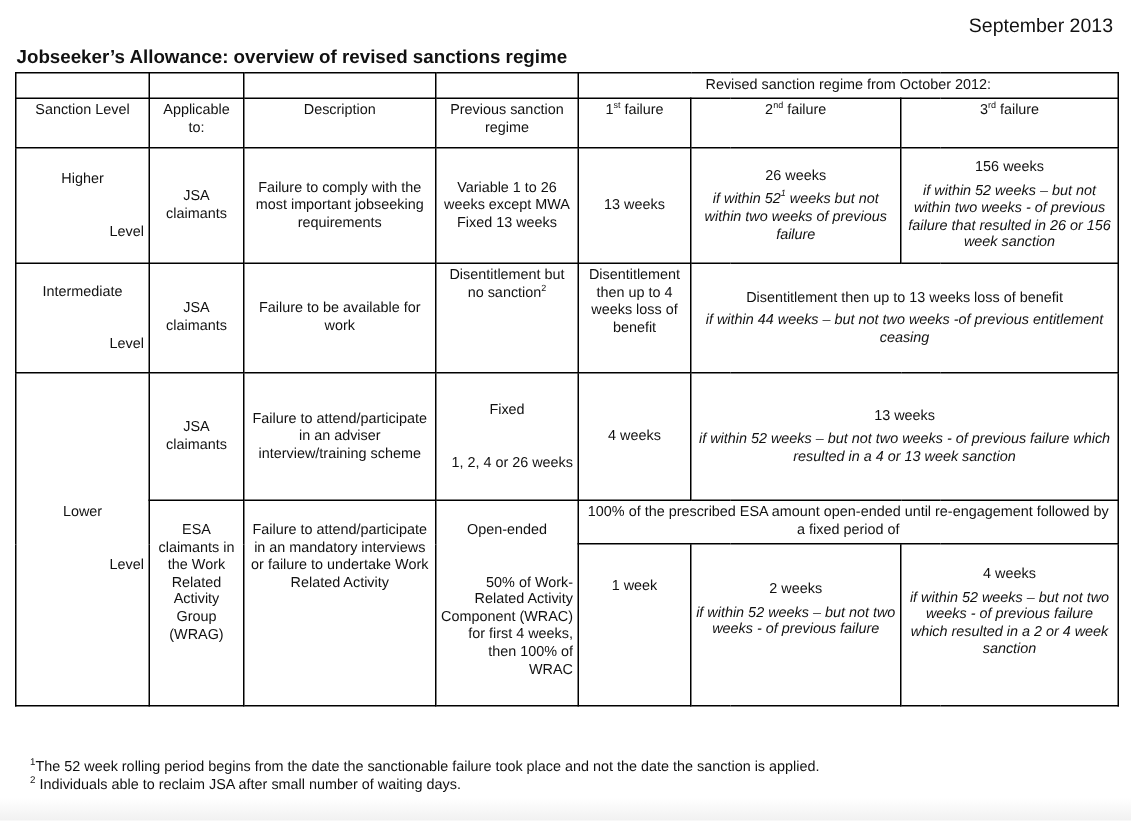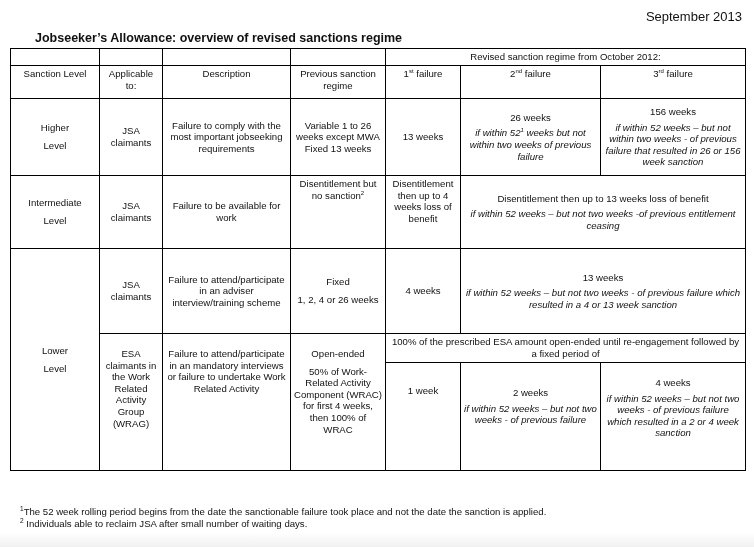--- a/index.html
+++ b/index.html
@@ -3,34 +3,34 @@
 <meta charset="utf-8">
 <style>
   html, body { margin:0; padding:0; }
   body {
     width:754px; height:547px; overflow:hidden; position:relative;
     background:#ffffff; color:#111;
     font-family:"Liberation Sans", sans-serif;
   }
   .bottom-fade { position:absolute; left:0; right:0; top:532px; height:15px; background:linear-gradient(#ffffff,#f1f1f1); }
   .date { position:absolute; right:12px; top:9px; font-size:13px; }
-  .title { position:absolute; left:11px; top:31px; font-size:12.5px; font-weight:bold;margin-left:24px; }
+  .title { position:absolute; left:11px; top:31px; font-size:12.5px; font-weight:bold; }
   table {
     position:absolute; left:10px; top:48px; width:735px;
     border-collapse:collapse; table-layout:fixed;
     font-size:9.6px; line-height:11.6px;
   }
   td, th { border:1px solid #000; text-align:center; vertical-align:middle; padding:2px 3px; font-weight:normal; }
   th { font-weight:normal; }
   .b { font-weight:normal; }
   .i { font-style:italic; }
   .vt { vertical-align:top; }
   sup { font-size:6px; line-height:0; vertical-align:super; }
   p { margin:0; }
-  .gap { margin-top:6px; }
+  .gap { margin-top:23px;text-align:right; }
   .gap2 { margin-top:4px; }
   .footnotes { position:absolute; left:20px; top:506px; font-size:9.6px; line-height:12px; }
   .footnotes sup { font-size:6.5px; }
 </style>
 </head>
 <body>
 
 <div class="bottom-fade"></div>
 
 <div class="date">September 2013</div>
@@ -91,21 +91,21 @@
     <td>
       <p class="b">Intermediate</p>
       <p class="gap">Level</p>
     </td>
     <td>JSA claimants</td>
     <td>Failure to be available for work</td>
     <td class="vt"><span>Disentitlement but no sanction</span><sup>2</sup></td>
     <td class="vt">Disentitlement then up to 4 weeks loss of benefit</td>
     <td colspan="4">
       <p>Disentitlement  then up to 13 weeks loss of benefit</p>
-      <p class="i gap2">if within 52 weeks – but not two weeks -of previous entitlement ceasing</p>
+      <p class="i gap2">if within 44 weeks – but not two weeks -of previous entitlement ceasing</p>
     </td>
   </tr>
 
   <tr style="height:85px">
     <td rowspan="3">
       <p class="b">Lower</p>
       <p class="gap">Level</p>
     </td>
     <td>JSA claimants</td>
     <td>Failure to attend/participate in an adviser interview/training scheme</td>

